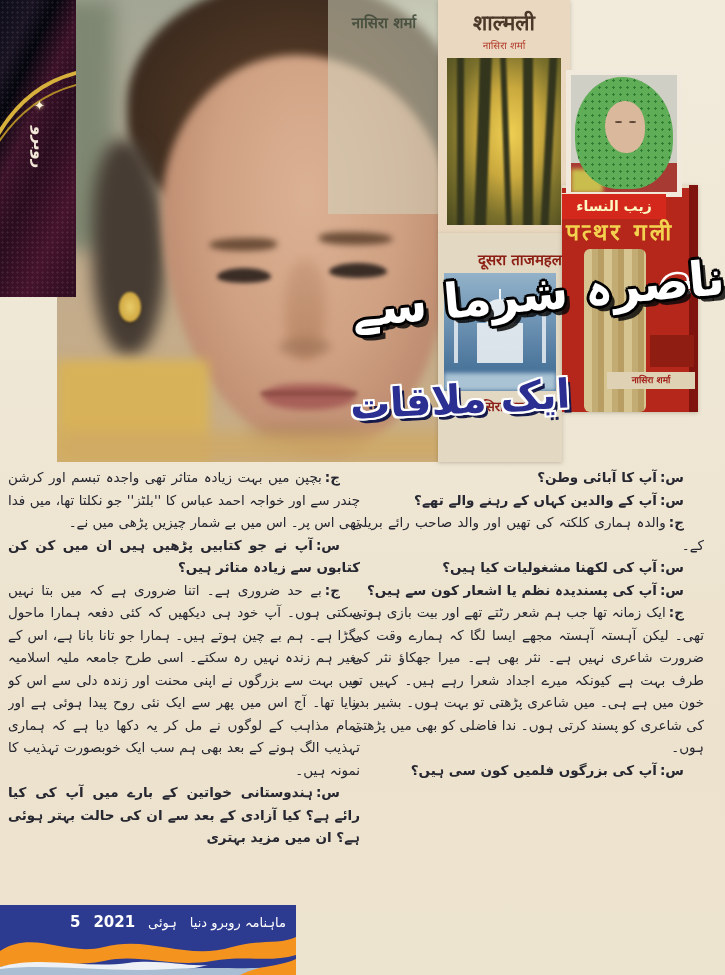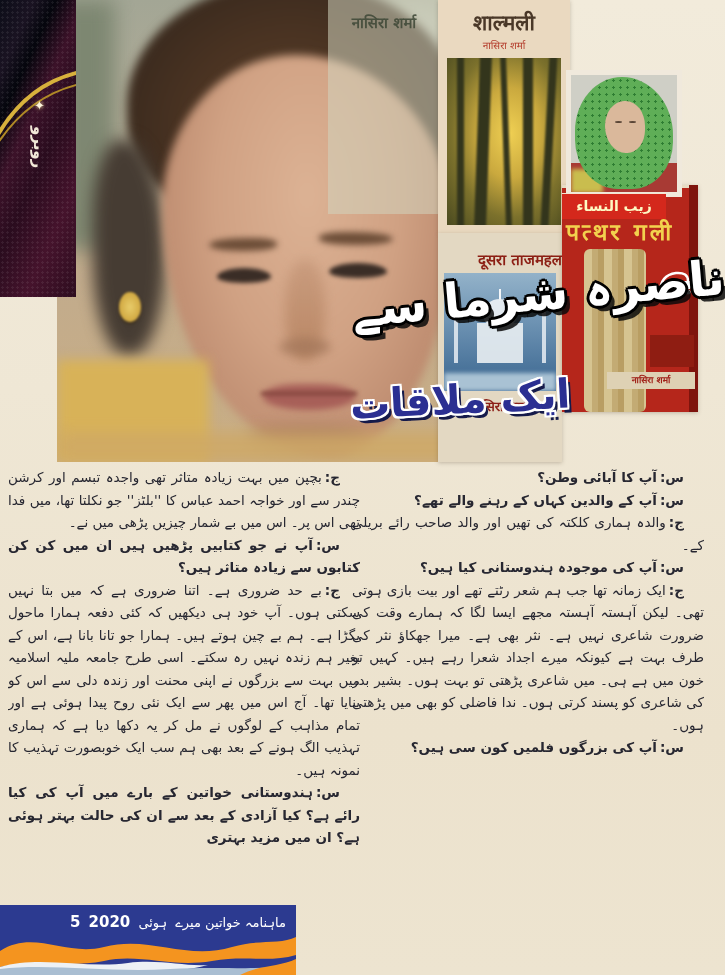--- a/index.html
+++ b/index.html
@@ -212,41 +212,42 @@
   <div class="abs name-band">زیب النساء</div>
 
   <div class="abs headline1">ناصرہ شرما سے</div>
   <div class="abs headline2">ایک ملاقات</div>
 
   <div class="abs col col-right">
 
   <p class="para q"><b class="marker">س:</b><span class="ptext">آپ کا آبائی وطن؟</span></p>
       <p class="para q"><b class="marker">س:</b><span class="ptext">آپ کے والدین کہاں کے رہنے والے تھے؟</span></p>
       <p class="para"><b class="marker">ج:</b><span class="ptext">والدہ ہماری کلکتہ کی تھیں اور والد صاحب رائے بریلی کے۔</span></p>
-      <p class="para q"><b class="marker">س:</b><span class="ptext">آپ کی موجودہ ہندوستانی کیا ہیں؟</span></p>
+      <p class="para q"><b class="marker">س:</b><span class="ptext">آپ کی لکھنا مشغولیات کیا ہیں؟</span></p>
+      <p class="para q"><b class="marker">س:</b><span class="ptext">آپ کی پسندیدہ نظم یا اشعار کون سے ہیں؟</span></p>
       <p class="para"><b class="marker">ج:</b><span class="ptext">ایک زمانہ تھا جب ہم شعر رٹتے تھے اور بیت بازی ہوتی تھی۔ لیکن آہستہ آہستہ مجھے ایسا لگا کہ ہمارے وقت کی ضرورت شاعری نہیں ہے۔ نثر بھی ہے۔ میرا جھکاؤ نثر کی طرف بہت ہے کیونکہ میرے اجداد شعرا رہے ہیں۔ کہیں تو خون میں ہے ہی۔ میں شاعری پڑھتی تو بہت ہوں۔ بشیر بدر کی شاعری کو پسند کرتی ہوں۔ ندا فاضلی کو بھی میں پڑھتی ہوں۔</span></p>
       <p class="para q"><b class="marker">س:</b><span class="ptext">آپ کی بزرگوں فلمیں کون سی ہیں؟</span></p>
     </div>
 
   <div class="abs col col-left">
 
       <p class="para"><b class="marker">ج:</b><span class="ptext">بچپن میں بہت زیادہ متاثر تھی واجدہ تبسم اور کرشن چندر سے اور خواجہ احمد عباس کا ''بلٹز'' جو نکلتا تھا، میں فدا تھی اس پر۔ اس میں بے شمار چیزیں پڑھی میں نے۔</span></p>
       <p class="para q"><b class="marker">س:</b><span class="ptext">آپ نے جو کتابیں پڑھیں ہیں ان میں کن کن کتابوں سے زیادہ متاثر ہیں؟</span></p>
       <p class="para"><b class="marker">ج:</b><span class="ptext">بے حد ضروری ہے۔ اتنا ضروری ہے کہ میں بتا نہیں سکتی ہوں۔ آپ خود ہی دیکھیں کہ کئی دفعہ ہمارا ماحول بگڑا ہے۔ ہم بے چین ہوتے ہیں۔ ہمارا جو تانا بانا ہے، اس کے بغیر ہم زندہ نہیں رہ سکتے۔ اسی طرح جامعہ ملیہ اسلامیہ میں بہت سے بزرگوں نے اپنی محنت اور زندہ دلی سے اس کو بنایا تھا۔ آج اس میں پھر سے ایک نئی روح پیدا ہوئی ہے اور تمام مذاہب کے لوگوں نے مل کر یہ دکھا دیا ہے کہ ہماری تہذیب الگ ہونے کے بعد بھی ہم سب ایک خوبصورت تہذیب کا نمونہ ہیں۔</span></p>
       <p class="para q"><b class="marker">س:</b><span class="ptext">ہندوستانی خواتین کے بارے میں آپ کی کیا رائے ہے؟ کیا آزادی کے بعد سے ان کی حالت بہتر ہوئی ہے؟ ان میں مزید بہتری</span></p>
     </div>
 
   <div class="abs footer">
     <svg width="296" height="70" viewBox="0 0 296 70">
       <path fill="#f4941f" d="M0,46 C34,24 66,52 104,42 C150,30 186,56 232,42 C258,34 280,40 296,32 L296,50 C270,58 246,50 212,56 C170,63 140,48 104,56 C70,63 34,54 0,62 Z"></path>
       <path fill="#edf1f5" d="M0,62 C40,50 86,64 128,58 C160,54 186,62 208,60 C170,70 120,66 84,68 C50,70 20,68 0,70 Z"></path>
       <path fill="#a9bed2" d="M0,70 L0,64 C50,58 110,68 170,64 C220,61 260,66 296,60 L296,70 Z"></path>
       <path fill="#f4941f" d="M240,70 C258,60 280,62 296,54 L296,70 Z"></path>
     </svg>
     <div class="footer-text">
-      <span>ماہنامہ خواتین میرے</span>
+      <span>ماہنامہ روبرو دنیا</span>
       <span>ہوئی</span>
-      <span class="num">2020</span>
+      <span class="num">2021</span>
       <span class="num">5</span>
     </div>
   </div>
 
 </div>
 
 </body></html>

